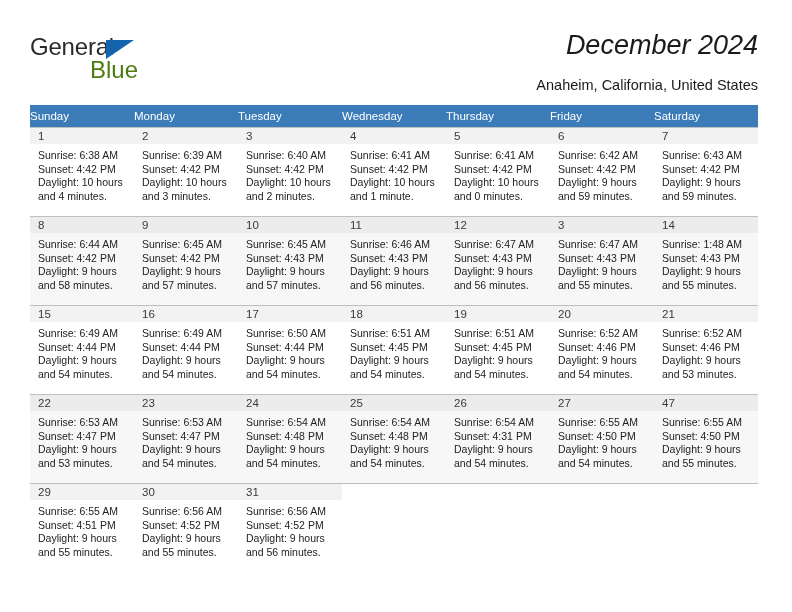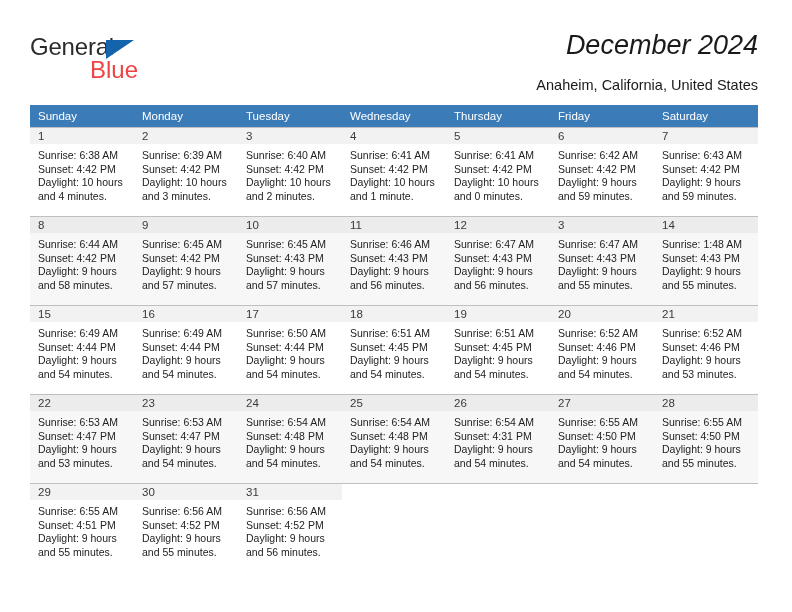--- a/index.html
+++ b/index.html
@@ -52,21 +52,21 @@
     width: 0;
     height: 0;
     border-left: 28px solid #1464ad;
     border-bottom: 19px solid transparent;
   }
   .logo-blue {
     position: absolute;
     left: 60px;
     top: 24px;
     font-size: 24px;
-    color: #ef4444;
+    color: #4d7c0f;
     font-family: "Liberation Sans", sans-serif;
   }
   .title-block {
     position: absolute;
     right: 0;
     top: 0;
     text-align: right;
   }
   .cal-title {
     font-size: 27px;
@@ -91,21 +91,21 @@
     width: 728px;
     border-collapse: collapse;
     table-layout: fixed;
   }
   .calendar th {
     background: #3b7cb8;
     color: #ffffff;
     font-size: 11.5px;
     font-weight: normal;
     text-align: left;
-    padding: 5px 0 5px 8px;
+    padding: 5px 0 5px 0;
     height: 11px;
     border: none;
   }
   .calendar td {
     vertical-align: top;
     padding: 0;
     border: none;
     width: 104px;
     height: 89px;
     background: #ffffff;
@@ -397,21 +397,21 @@
         </td>
         <td>
           <div class="daynum-bar">27</div>
           <div class="cell-body">
             <div>Sunrise: 6:55 AM</div>
             <div>Sunset: 4:50 PM</div>
             <div class="daylight">Daylight: 9 hours and 54 minutes.</div>
           </div>
         </td>
         <td>
-          <div class="daynum-bar">28</div>
+          <div class="daynum-bar">47</div>
           <div class="cell-body">
             <div>Sunrise: 6:55 AM</div>
             <div>Sunset: 4:50 PM</div>
             <div class="daylight">Daylight: 9 hours and 55 minutes.</div>
           </div>
         </td>
       </tr>
 
       <tr>
         <td>

